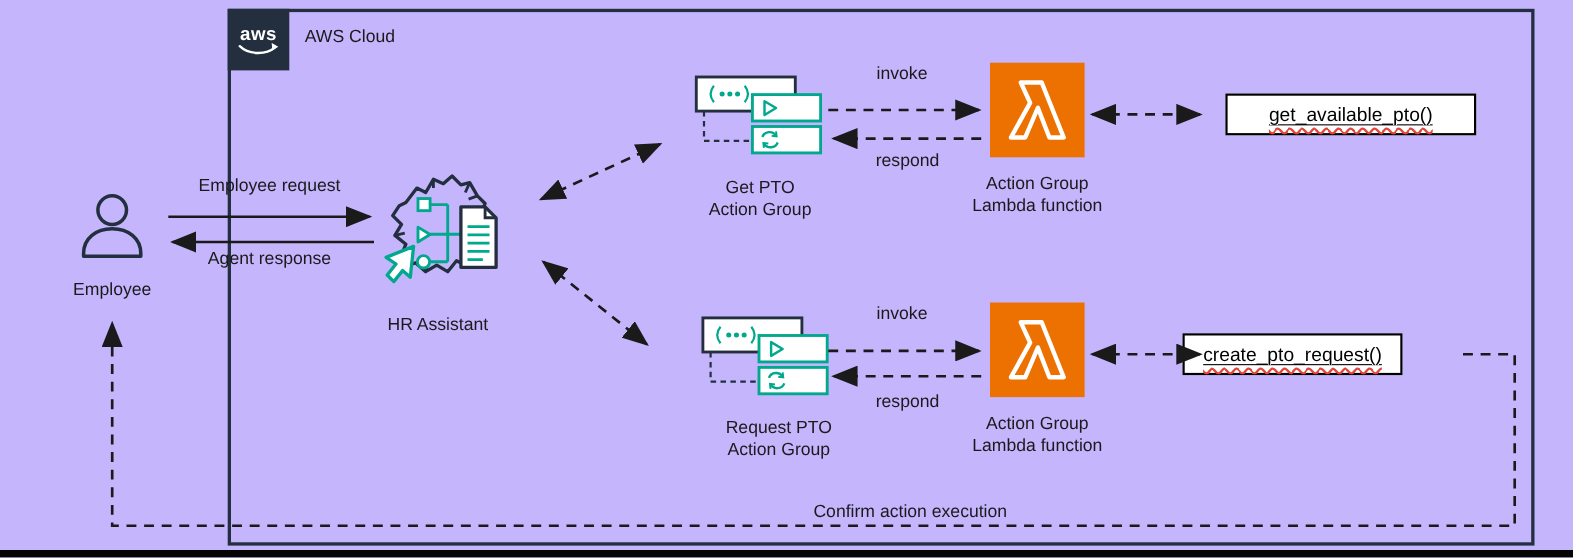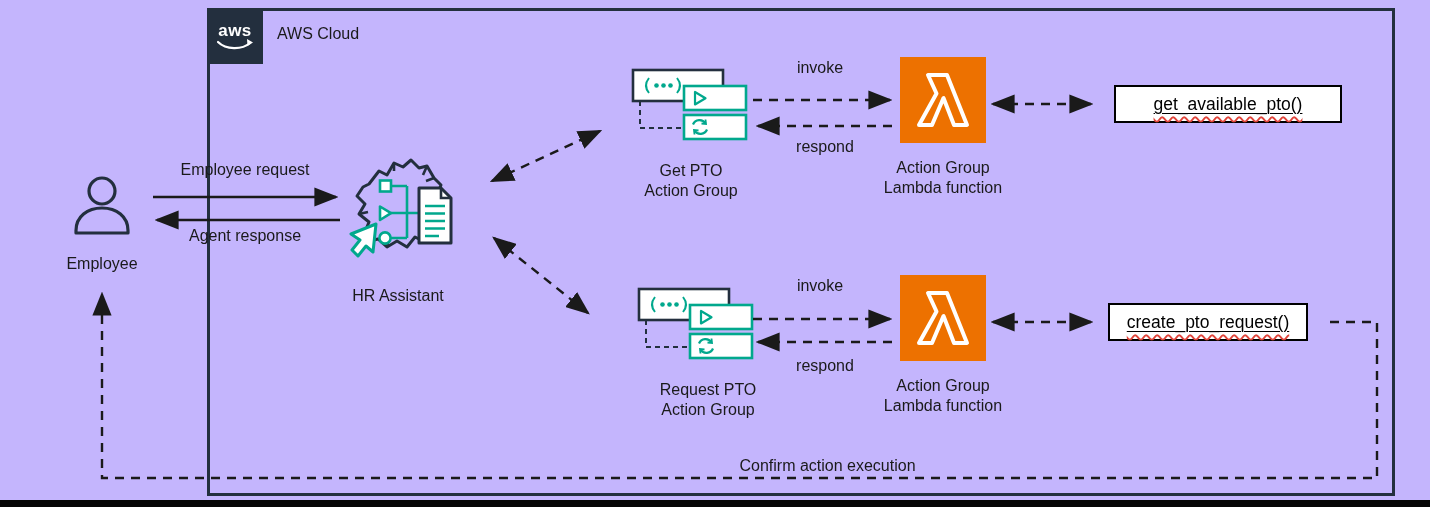--- a/index.html
+++ b/index.html
@@ -152,21 +152,21 @@
   <div class="lambda-tile" style="left:900px;top:275px;">
     <svg width="86" height="86" viewBox="0 0 86 86">
       <path d="M28,18 H47 L67,68 H54 L43.5,41 L32,68 H19 L36.5,36.5 Z" fill="none" stroke="#ffffff" stroke-width="4" stroke-linejoin="round"></path>
     </svg>
   </div>
   <div class="label lbl19" style="left:853px;top:376px;width:180px;">
     <div>Action Group</div>
     <div>Lambda function</div>
   </div>
 
-  <div class="fn-box" style="left:1108px;top:303px;width:200px;height:38px;">
+  <div class="fn-box" style="left:1075px;top:303px;width:200px;height:38px;">
     <span class="fn-wavy"><span class="fn-solid">create_pto_request()</span></span>
   </div>
 
   <div class="label lbl19" style="left:150px;top:160px;width:190px;">Employee request</div>
   <div class="label lbl19" style="left:150px;top:226px;width:190px;">Agent response</div>
   <div class="label lbl19" style="left:770px;top:58px;width:100px;">invoke</div>
   <div class="label lbl19" style="left:775px;top:137px;width:100px;">respond</div>
   <div class="label lbl19" style="left:770px;top:276px;width:100px;">invoke</div>
   <div class="label lbl19" style="left:775px;top:356px;width:100px;">respond</div>
   <div class="label lbl19" style="left:695px;top:456px;width:265px;">Confirm action execution</div>

